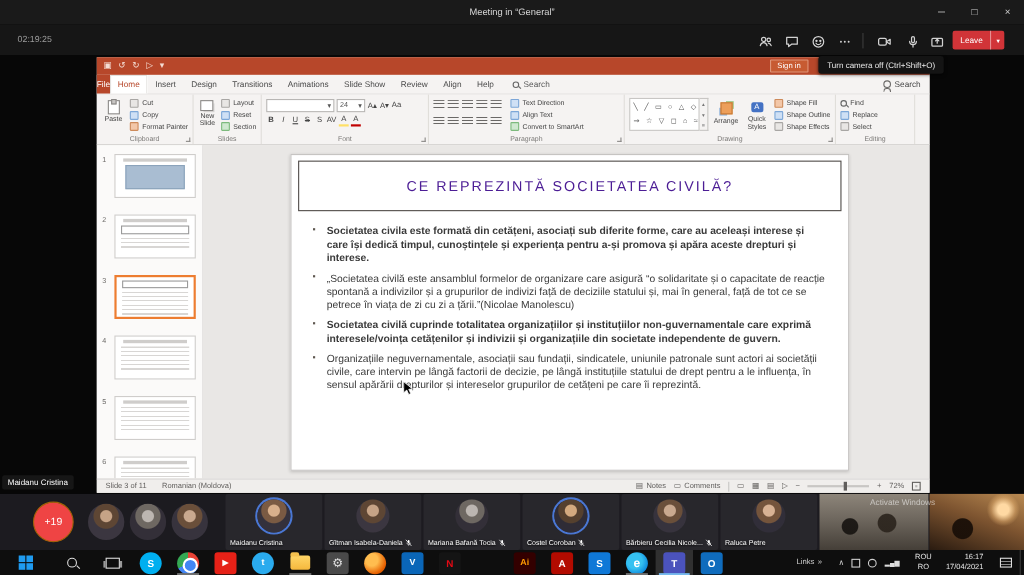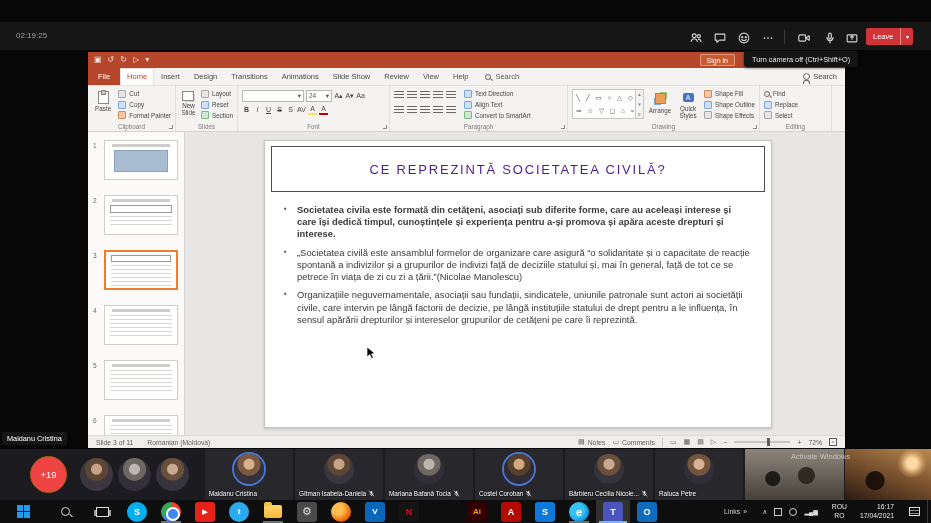--- a/index.html
+++ b/index.html
@@ -27,21 +27,21 @@
   .ppt { position:absolute; left:88px; top:2px; width:757px; height:396px; background:#f5f3f2; }
   .ppt-titlebar { position:relative; height:16px; background:#b7472a; }
   .qat { position:absolute; left:6px; top:0; height:16px; display:flex; gap:6px; align-items:center; color:#f4ddd4; font-size:8px; }
   .qat span { line-height:1; }
   .ppt-title { position:absolute; left:120px; right:160px; top:0; height:16px; display:flex; align-items:center; justify-content:center; font-size:7.3px; color:#fff; white-space:nowrap; overflow:hidden; }
   .signin { position:absolute; right:110px; top:2px; height:12px; background:#c75b32; border:1px solid #df9679; border-radius:1px; color:#fff; font-size:7px; display:flex; align-items:center; padding:0 6px; }
   .ribbonopts { position:absolute; right:96px; top:4px; color:#f4ddd4; font-size:7px; }
   
   .ppt-tabs { display:flex; align-items:stretch; height:18px; background:#f5f3f2; border-bottom:1px solid #e3e1df; padding-right:8px; }
   .tab { font-size:7.5px; color:#4a4a4a; padding:0 7px; display:flex; align-items:center; white-space:nowrap; }
-  .tab.file { background:#b7472a; color:#fff; padding:0 10px; }
+  .tab.file { background:#b7472a; color:#fff; padding:0 0; }
   .tab.active { background:#fff; color:#b7472a; box-shadow:inset 0 1px 0 #e3e1df, inset 1px 0 0 #e3e1df, inset -1px 0 0 #e3e1df; }
   .tab-search { display:flex; align-items:center; gap:4px; margin-left:10px; font-size:7.5px; color:#5a5a5a; }
   .mag { width:6px; height:6px; border:1px solid #666; border-radius:50%; position:relative; flex:none; }
   .mag::after { content:""; position:absolute; width:3px; height:1px; background:#666; transform:rotate(45deg); right:-3px; bottom:-1px; }
   .ppt-share { margin-left:auto; display:flex; align-items:center; gap:3px; font-size:7.5px; color:#4a4a4a; }
   .pglyph { width:7px; height:7px; border-radius:50%; border:1px solid #6a6866; position:relative; flex:none; }
   .pglyph::after { content:""; position:absolute; left:-1px; right:-1px; top:6px; height:3px; border:1px solid #6a6866; border-bottom:none; border-radius:3px 3px 0 0; }
   
   .ppt-ribbon { height:46px; background:#f5f3f2; border-bottom:1px solid #d5d3d1; display:flex; }
   .rgroup { position:relative; border-right:1px solid #e0deda; padding:3px 4px 11px; display:flex; gap:4px; }
@@ -173,20 +173,28 @@
   .action { width:26px; height:23px; display:flex; align-items:center; justify-content:center; }
   .acicon { width:11px; height:9px; border:1px solid #dcdcdc; background:repeating-linear-gradient(to bottom, transparent 0 2px, #8a8a8a 2px 3px); }
   .showdesk { width:4px; height:23px; border-left:1px solid #3a3a3a; }
   .cursor { position:absolute; left:366px; top:346px; z-index:9; }
 </style>
 </head>
 <body>
 
 <div class="screen">
 
+  <div class="tbar">
+    <span class="t-title">Meeting in “General”</span>
+    <div class="winctl">
+      <span class="wc">─</span>
+      <span class="wc">□</span>
+      <span class="wc">×</span>
+    </div>
+  </div>
 
   <div class="ctrlrow">
     <span class="timer">02:19:25</span>
     <div class="reqctl">Request control</div>
     <span class="ticon" style="left:688px">
       <svg viewBox="0 0 16 16">
           <circle cx="6" cy="5.5" r="2.2"></circle>
           <path d="M2.5 12c.4-2 1.8-3.2 3.5-3.2S9.1 10 9.5 12"></path>
           <circle cx="11.3" cy="6" r="1.8"></circle>
           <path d="M10.8 9.3c1.6.2 2.6 1.2 3 2.7"></path>
@@ -256,21 +264,21 @@
 
       <div class="ppt-tabs">
         <span class="tab file">File</span>
         <span class="tab active">Home</span>
         <span class="tab">Insert</span>
         <span class="tab">Design</span>
         <span class="tab">Transitions</span>
         <span class="tab">Animations</span>
         <span class="tab">Slide Show</span>
         <span class="tab">Review</span>
-        <span class="tab">View</span>
+        <span class="tab">Align</span>
         <span class="tab">Help</span>
         <span class="tab-search">
           <span class="mag"></span>
           <span>Search</span>
         </span>
         <span class="ppt-share">
           <span class="pglyph"></span>
           <span>Search</span>
         </span>
       </div>
@@ -476,20 +484,21 @@
         </div>
 
         <div class="slidearea">
           <div class="slide">
             <div class="stitlebox">
               <span class="stitle">CE REPREZINTĂ SOCIETATEA CIVILĂ?</span>
             </div>
             <ul class="sbullets">
               <li class="bold">Societatea civila este formată din cetățeni, asociați sub diferite forme, care au aceleași interese și care își dedică timpul, cunoștințele și experiența pentru a-și promova și apăra aceste drepturi și interese.</li>
               <li>„Societatea civilă este ansamblul formelor de organizare care asigură “o solidaritate și o capacitate de reacție spontană a indivizilor și a grupurilor de indivizi față de deciziile statului și, mai în general, față de tot ce se petrece în viața de zi cu zi a țării.”(Nicolae Manolescu)</li>
+              <li class="bold">Societatea civilă cuprinde totalitatea organizațiilor și instituțiilor non-guvernamentale care exprimă interesele/voința cetățenilor și indivizii și organizațiile din societate independente de guvern.</li>
               <li>Organizațiile neguvernamentale, asociații sau fundații, sindicatele, uniunile patronale sunt actori ai societății civile, care intervin pe lângă factorii de decizie, pe lângă instituțiile statului de drept pentru a le influența, în sensul apărării drepturilor și intereselor grupurilor de cetățeni pe care îi reprezintă.</li>
             </ul>
           </div>
         </div>
       </div>
 
       <div class="ppt-status">
         <span class="st-slide">Slide 3 of 11</span>
         <span class="st-lang">Romanian (Moldova)</span>
         <div class="st-right">

